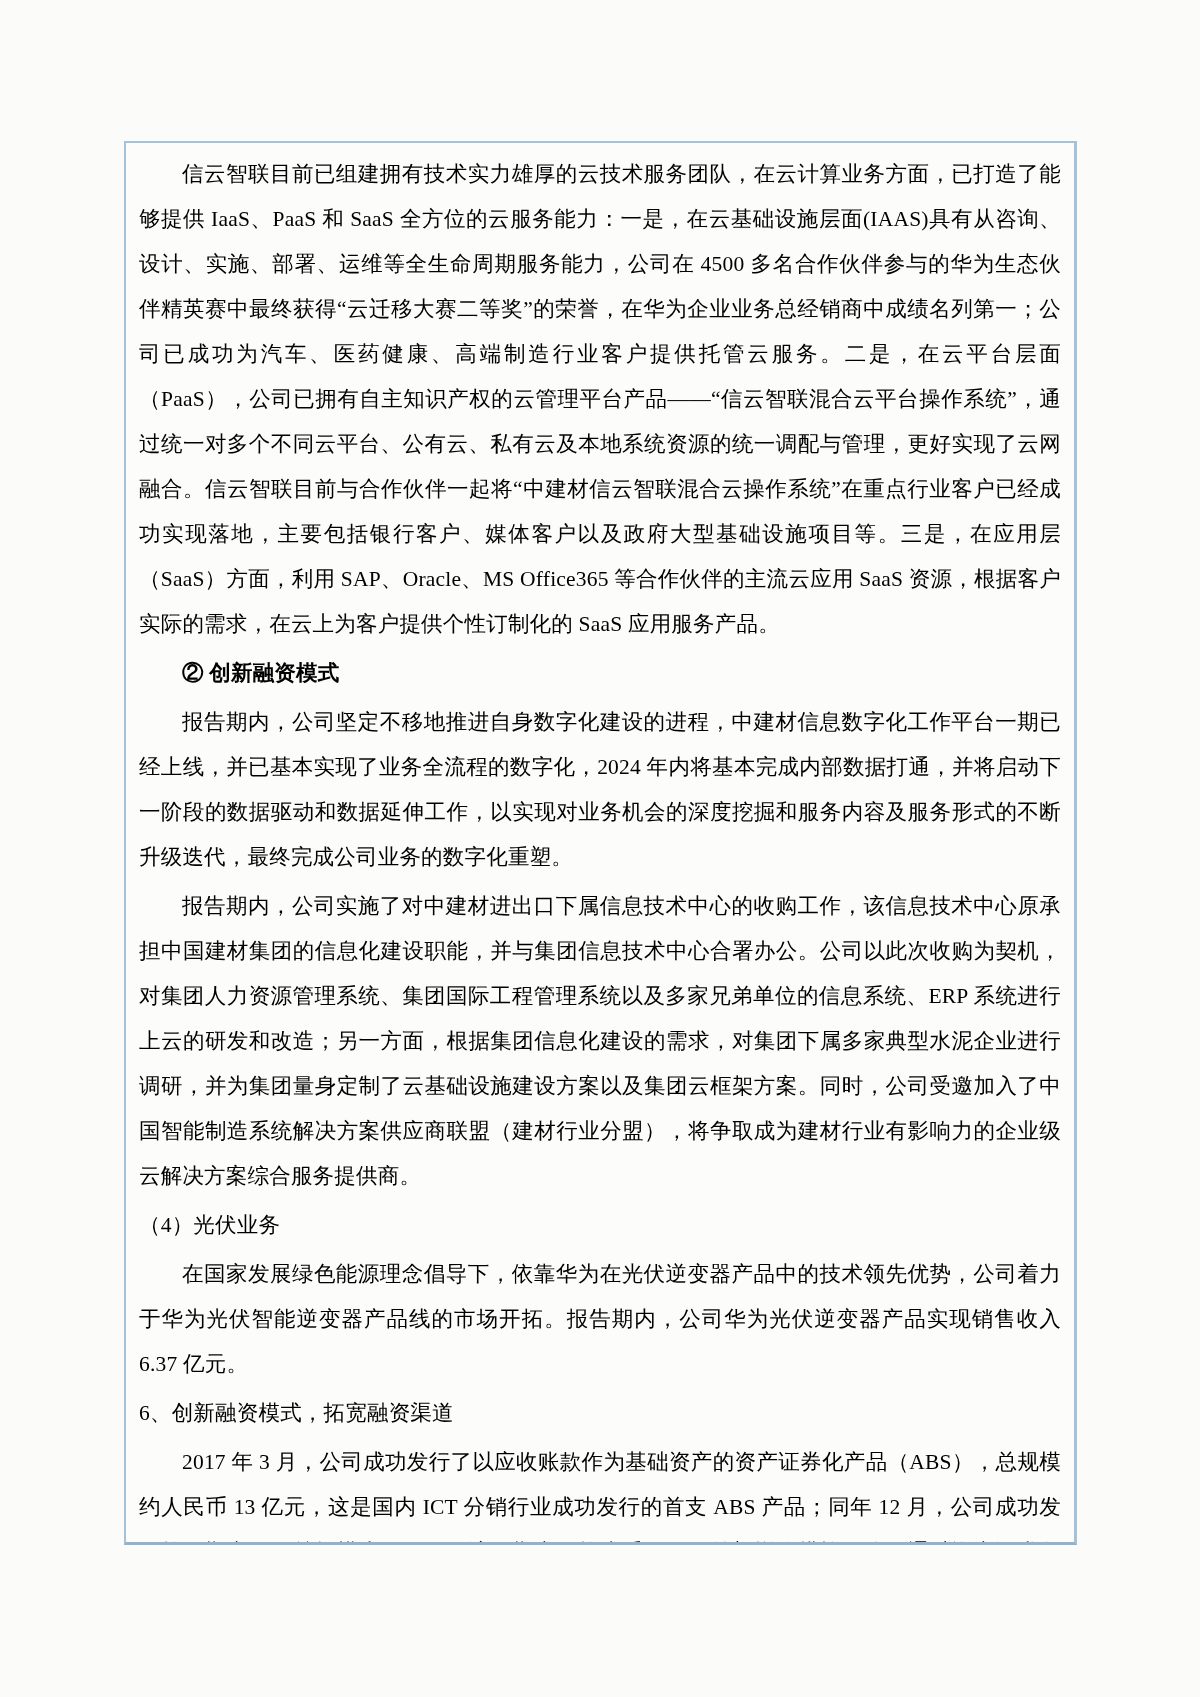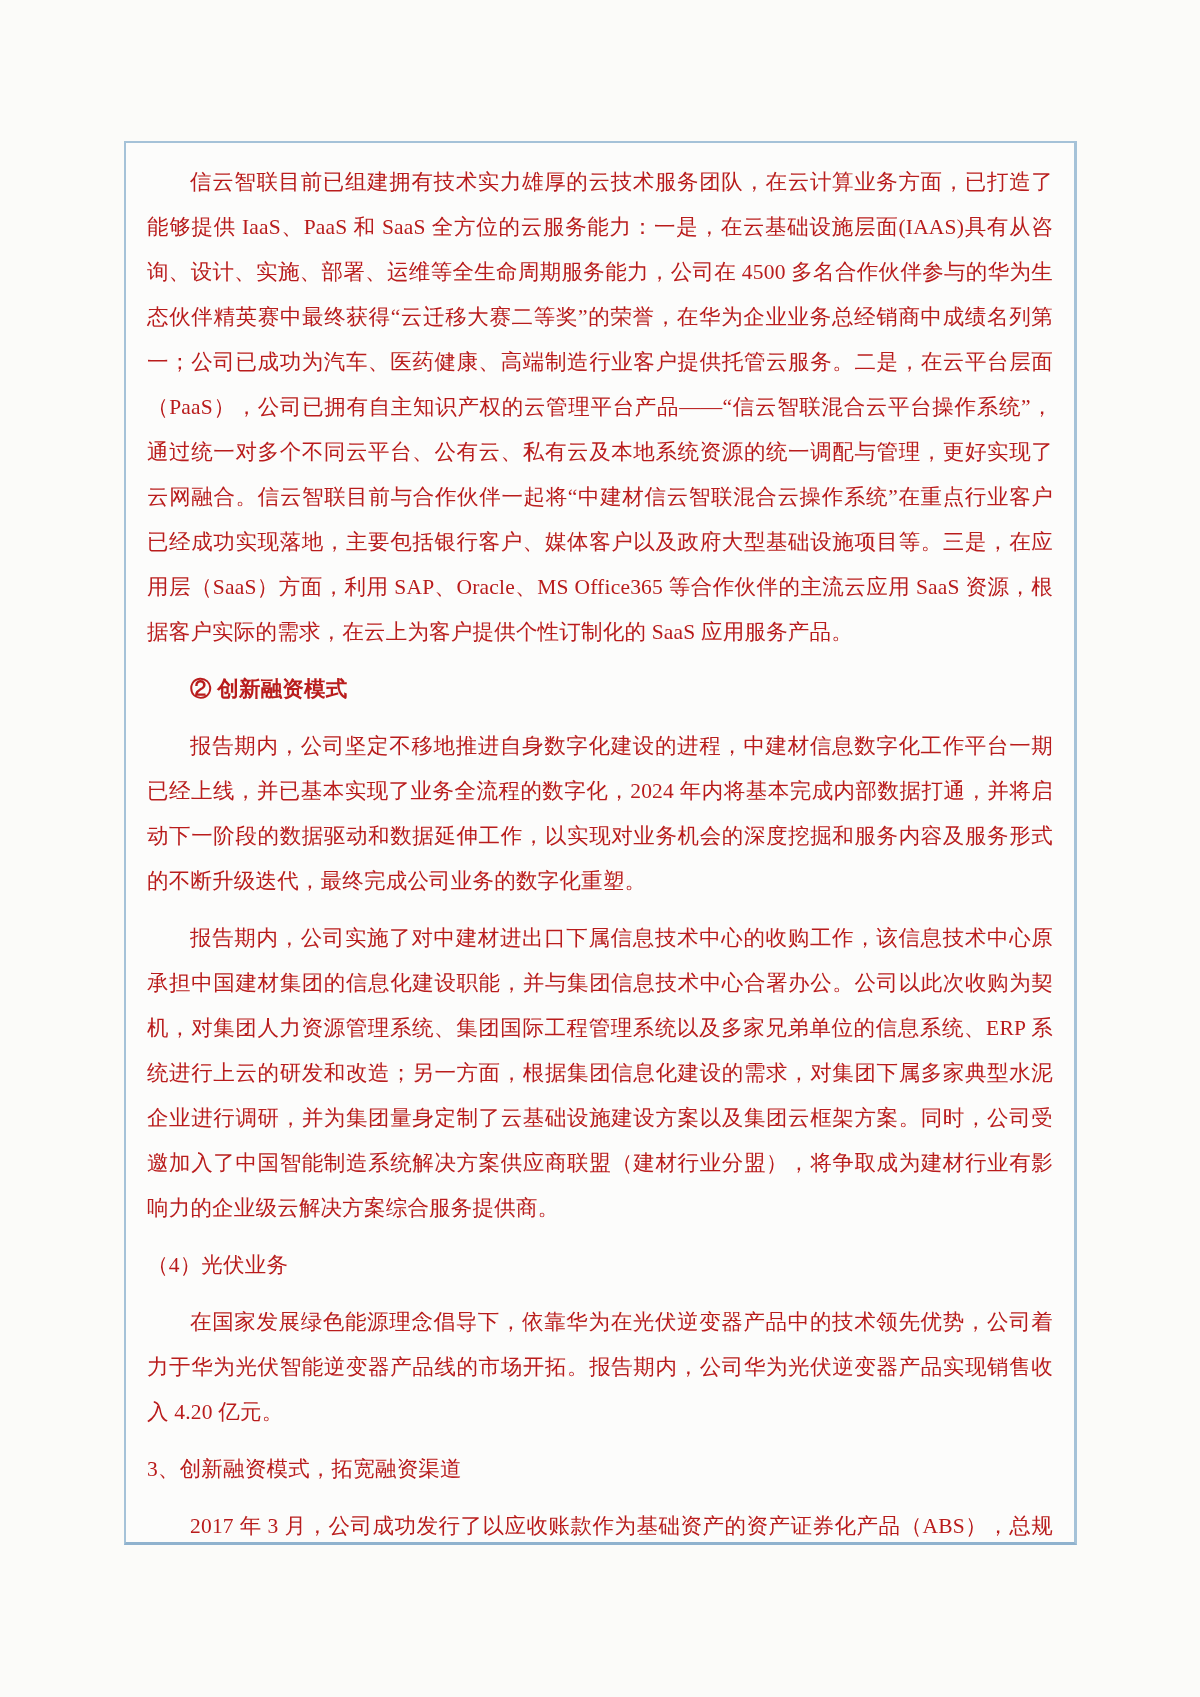--- a/index.html
+++ b/index.html
@@ -21,24 +21,24 @@
     height: 1404px;
     box-sizing: border-box;
     border: 2px solid #a5c2d8;
     border-right-width: 3px;
     border-bottom: 3px solid #8fb2ce;
     background: #fcfcfb;
     padding: 5px 9px 0 9px;
     overflow: hidden;
   }
   .block {
-    margin: 12px;
+    margin: 4px;
     font-size: 21.5px;
     line-height: 45px;
-    color: #b91c1c;
+    color: #000000;
     text-align: justify;
     text-justify: inter-ideograph;
     letter-spacing: 0.2px;
   }
   .body-para { text-indent: 2em; }
   .heading { font-weight: normal; }
   .heading-indent { font-weight: bold; text-indent: 2em; }
 </style>
 </head>
 <body>
@@ -47,19 +47,19 @@
   <p class="block body-para">信云智联目前已组建拥有技术实力雄厚的云技术服务团队，在云计算业务方面，已打造了能够提供 IaaS、PaaS 和 SaaS 全方位的云服务能力：一是，在云基础设施层面(IAAS)具有从咨询、设计、实施、部署、运维等全生命周期服务能力，公司在 4500 多名合作伙伴参与的华为生态伙伴精英赛中最终获得“云迁移大赛二等奖”的荣誉，在华为企业业务总经销商中成绩名列第一；公司已成功为汽车、医药健康、高端制造行业客户提供托管云服务。二是，在云平台层面（PaaS），公司已拥有自主知识产权的云管理平台产品——“信云智联混合云平台操作系统”，通过统一对多个不同云平台、公有云、私有云及本地系统资源的统一调配与管理，更好实现了云网融合。信云智联目前与合作伙伴一起将“中建材信云智联混合云操作系统”在重点行业客户已经成功实现落地，主要包括银行客户、媒体客户以及政府大型基础设施项目等。三是，在应用层（SaaS）方面，利用 SAP、Oracle、MS Office365 等合作伙伴的主流云应用 SaaS 资源，根据客户实际的需求，在云上为客户提供个性订制化的 SaaS 应用服务产品。</p>
 
   <p class="block heading-indent">② 创新融资模式</p>
 
   <p class="block body-para">报告期内，公司坚定不移地推进自身数字化建设的进程，中建材信息数字化工作平台一期已经上线，并已基本实现了业务全流程的数字化，2024 年内将基本完成内部数据打通，并将启动下一阶段的数据驱动和数据延伸工作，以实现对业务机会的深度挖掘和服务内容及服务形式的不断升级迭代，最终完成公司业务的数字化重塑。</p>
 
   <p class="block body-para">报告期内，公司实施了对中建材进出口下属信息技术中心的收购工作，该信息技术中心原承担中国建材集团的信息化建设职能，并与集团信息技术中心合署办公。公司以此次收购为契机，对集团人力资源管理系统、集团国际工程管理系统以及多家兄弟单位的信息系统、ERP 系统进行上云的研发和改造；另一方面，根据集团信息化建设的需求，对集团下属多家典型水泥企业进行调研，并为集团量身定制了云基础设施建设方案以及集团云框架方案。同时，公司受邀加入了中国智能制造系统解决方案供应商联盟（建材行业分盟），将争取成为建材行业有影响力的企业级云解决方案综合服务提供商。</p>
 
   <p class="block heading">（4）光伏业务</p>
 
-  <p class="block body-para">在国家发展绿色能源理念倡导下，依靠华为在光伏逆变器产品中的技术领先优势，公司着力于华为光伏智能逆变器产品线的市场开拓。报告期内，公司华为光伏逆变器产品实现销售收入 4.20 亿元。</p>
+  <p class="block body-para">在国家发展绿色能源理念倡导下，依靠华为在光伏逆变器产品中的技术领先优势，公司着力于华为光伏智能逆变器产品线的市场开拓。报告期内，公司华为光伏逆变器产品实现销售收入 6.37 亿元。</p>
 
-  <p class="block heading">3、创新融资模式，拓宽融资渠道</p>
+  <p class="block heading">6、创新融资模式，拓宽融资渠道</p>
 
   <p class="block body-para">2017 年 3 月，公司成功发行了以应收账款作为基础资产的资产证券化产品（ABS），总规模约人民币 13 亿元，这是国内 ICT 分销行业成功发行的首支 ABS 产品；同年 12 月，公司成功发行第二期产品，总规模为 9 亿元，该两期产品均未采用任何外部增信措施。公司通过资产证券化产品（ABS）的发行，成功实践资本市场融资手段，对未来进一步盘活资产、拓宽多元化融资渠道具有积极的意义。</p>
 
 </div>
 
 </body></html>

